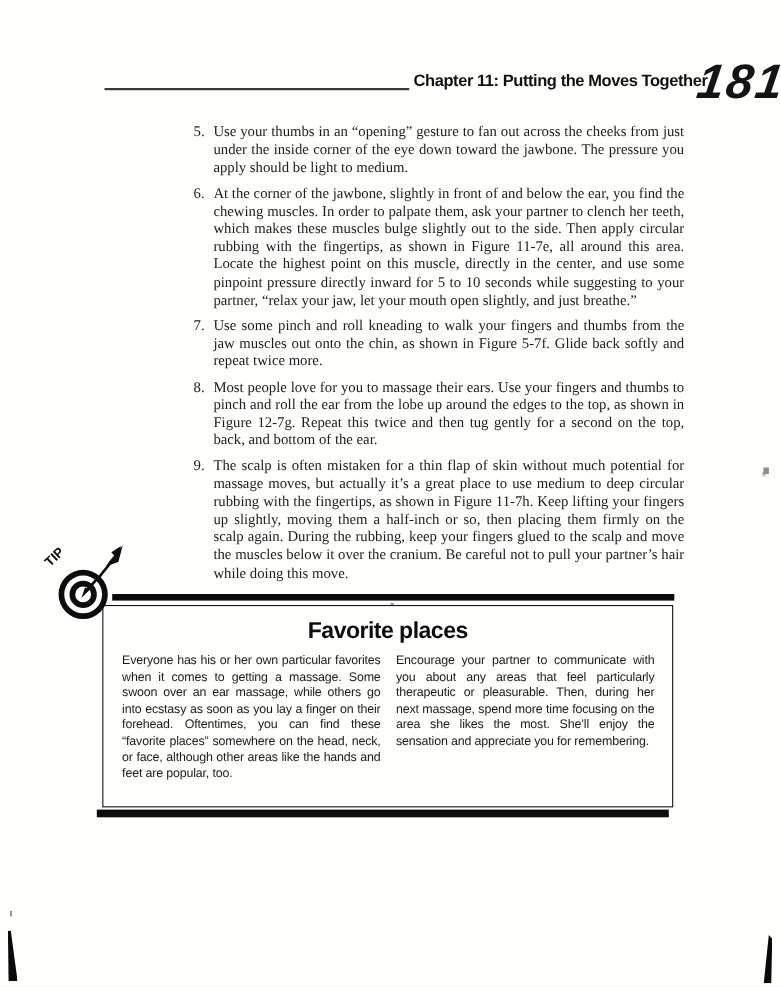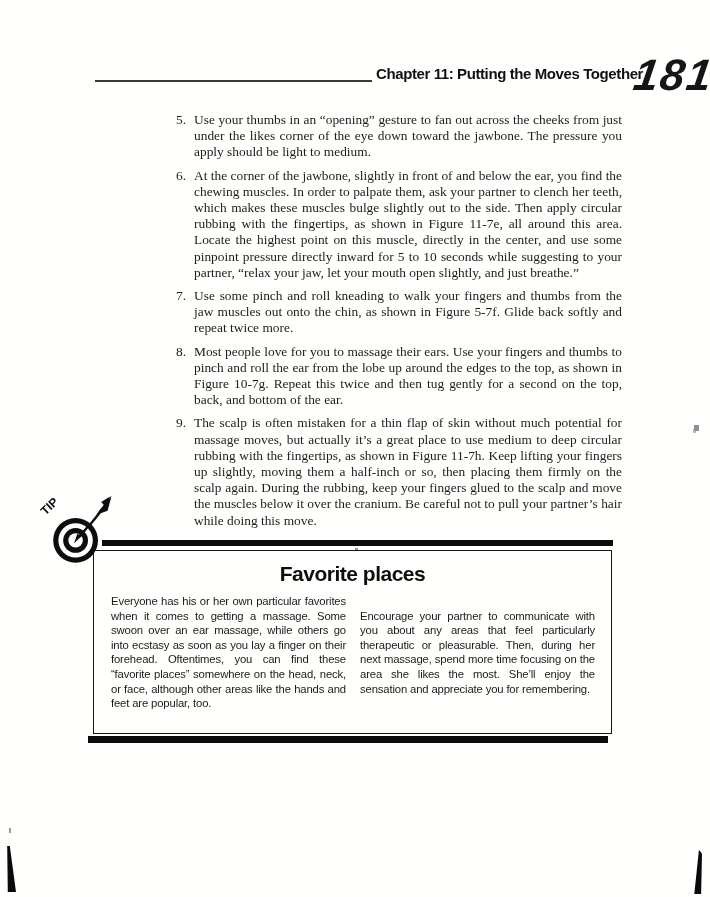--- a/index.html
+++ b/index.html
@@ -98,21 +98,20 @@
     font-family: "Liberation Sans", sans-serif;
     font-weight: bold;
     font-size: 21px;
     letter-spacing: -0.5px;
     color: #0d0d0d;
   }
   .sidebar-columns {
     display: flex;
     gap: 14px;
     padding: 8px 16px 0 17px;
-    align-items: center;
   }
   .sidebar-col {
     flex: 1;
     font-family: "Liberation Sans", sans-serif;
     font-size: 11.3px;
     line-height: 14.6px;
     letter-spacing: -0.15px;
     text-align: justify;
     color: #1a1a1a;
   }
@@ -169,33 +168,33 @@
 
 <div class="page">
 
   <div class="header-rule"></div>
   <div class="chapter-title">Chapter 11: Putting the Moves Together</div>
   <div class="page-number">181</div>
 
   <div class="steps">
     <div class="step">
       <span class="step-number">5.</span>
-      <span>Use your thumbs in an “opening” gesture to fan out across the cheeks from just under the likes corner of the eye down toward the jawbone. The pressure you apply should be light to medium.</span>
+      <span>Use your thumbs in an “opening” gesture to fan out across the cheeks from just under the inside corner of the eye down toward the jawbone. The pressure you apply should be light to medium.</span>
     </div>
     <div class="step">
       <span class="step-number">6.</span>
       <span>At the corner of the jawbone, slightly in front of and below the ear, you find the chewing muscles. In order to palpate them, ask your partner to clench her teeth, which makes these muscles bulge slightly out to the side. Then apply circular rubbing with the fingertips, as shown in Figure 11-7e, all around this area. Locate the highest point on this muscle, directly in the center, and use some pinpoint pressure directly inward for 5 to 10 seconds while suggesting to your partner, “relax your jaw, let your mouth open slightly, and just breathe.”</span>
     </div>
     <div class="step">
       <span class="step-number">7.</span>
       <span>Use some pinch and roll kneading to walk your fingers and thumbs from the jaw muscles out onto the chin, as shown in Figure 5-7f. Glide back softly and repeat twice more.</span>
     </div>
     <div class="step">
       <span class="step-number">8.</span>
-      <span>Most people love for you to massage their ears. Use your fingers and thumbs to pinch and roll the ear from the lobe up around the edges to the top, as shown in Figure 10-7g. Repeat this twice and then tug gently for a second on the top, back, and bottom of the ear.</span>
+      <span>Most people love for you to massage their ears. Use your fingers and thumbs to pinch and roll the ear from the lobe up around the edges to the top, as shown in Figure 12-7g. Repeat this twice and then tug gently for a second on the top, back, and bottom of the ear.</span>
     </div>
     <div class="step">
       <span class="step-number">9.</span>
       <span>The scalp is often mistaken for a thin flap of skin without much potential for massage moves, but actually it’s a great place to use medium to deep circular rubbing with the fingertips, as shown in Figure 11-7h. Keep lifting your fingers up slightly, moving them a half-inch or so, then placing them firmly on the scalp again. During the rubbing, keep your fingers glued to the scalp and move the muscles below it over the cranium. Be careful not to pull your partner’s hair while doing this move.</span>
     </div>
   </div>
 
   <svg class="tip-icon" viewBox="0 0 110 110">
 
     <line x1="56" y1="66" x2="88" y2="26" stroke="#0d0d0d" stroke-width="3"></line>

